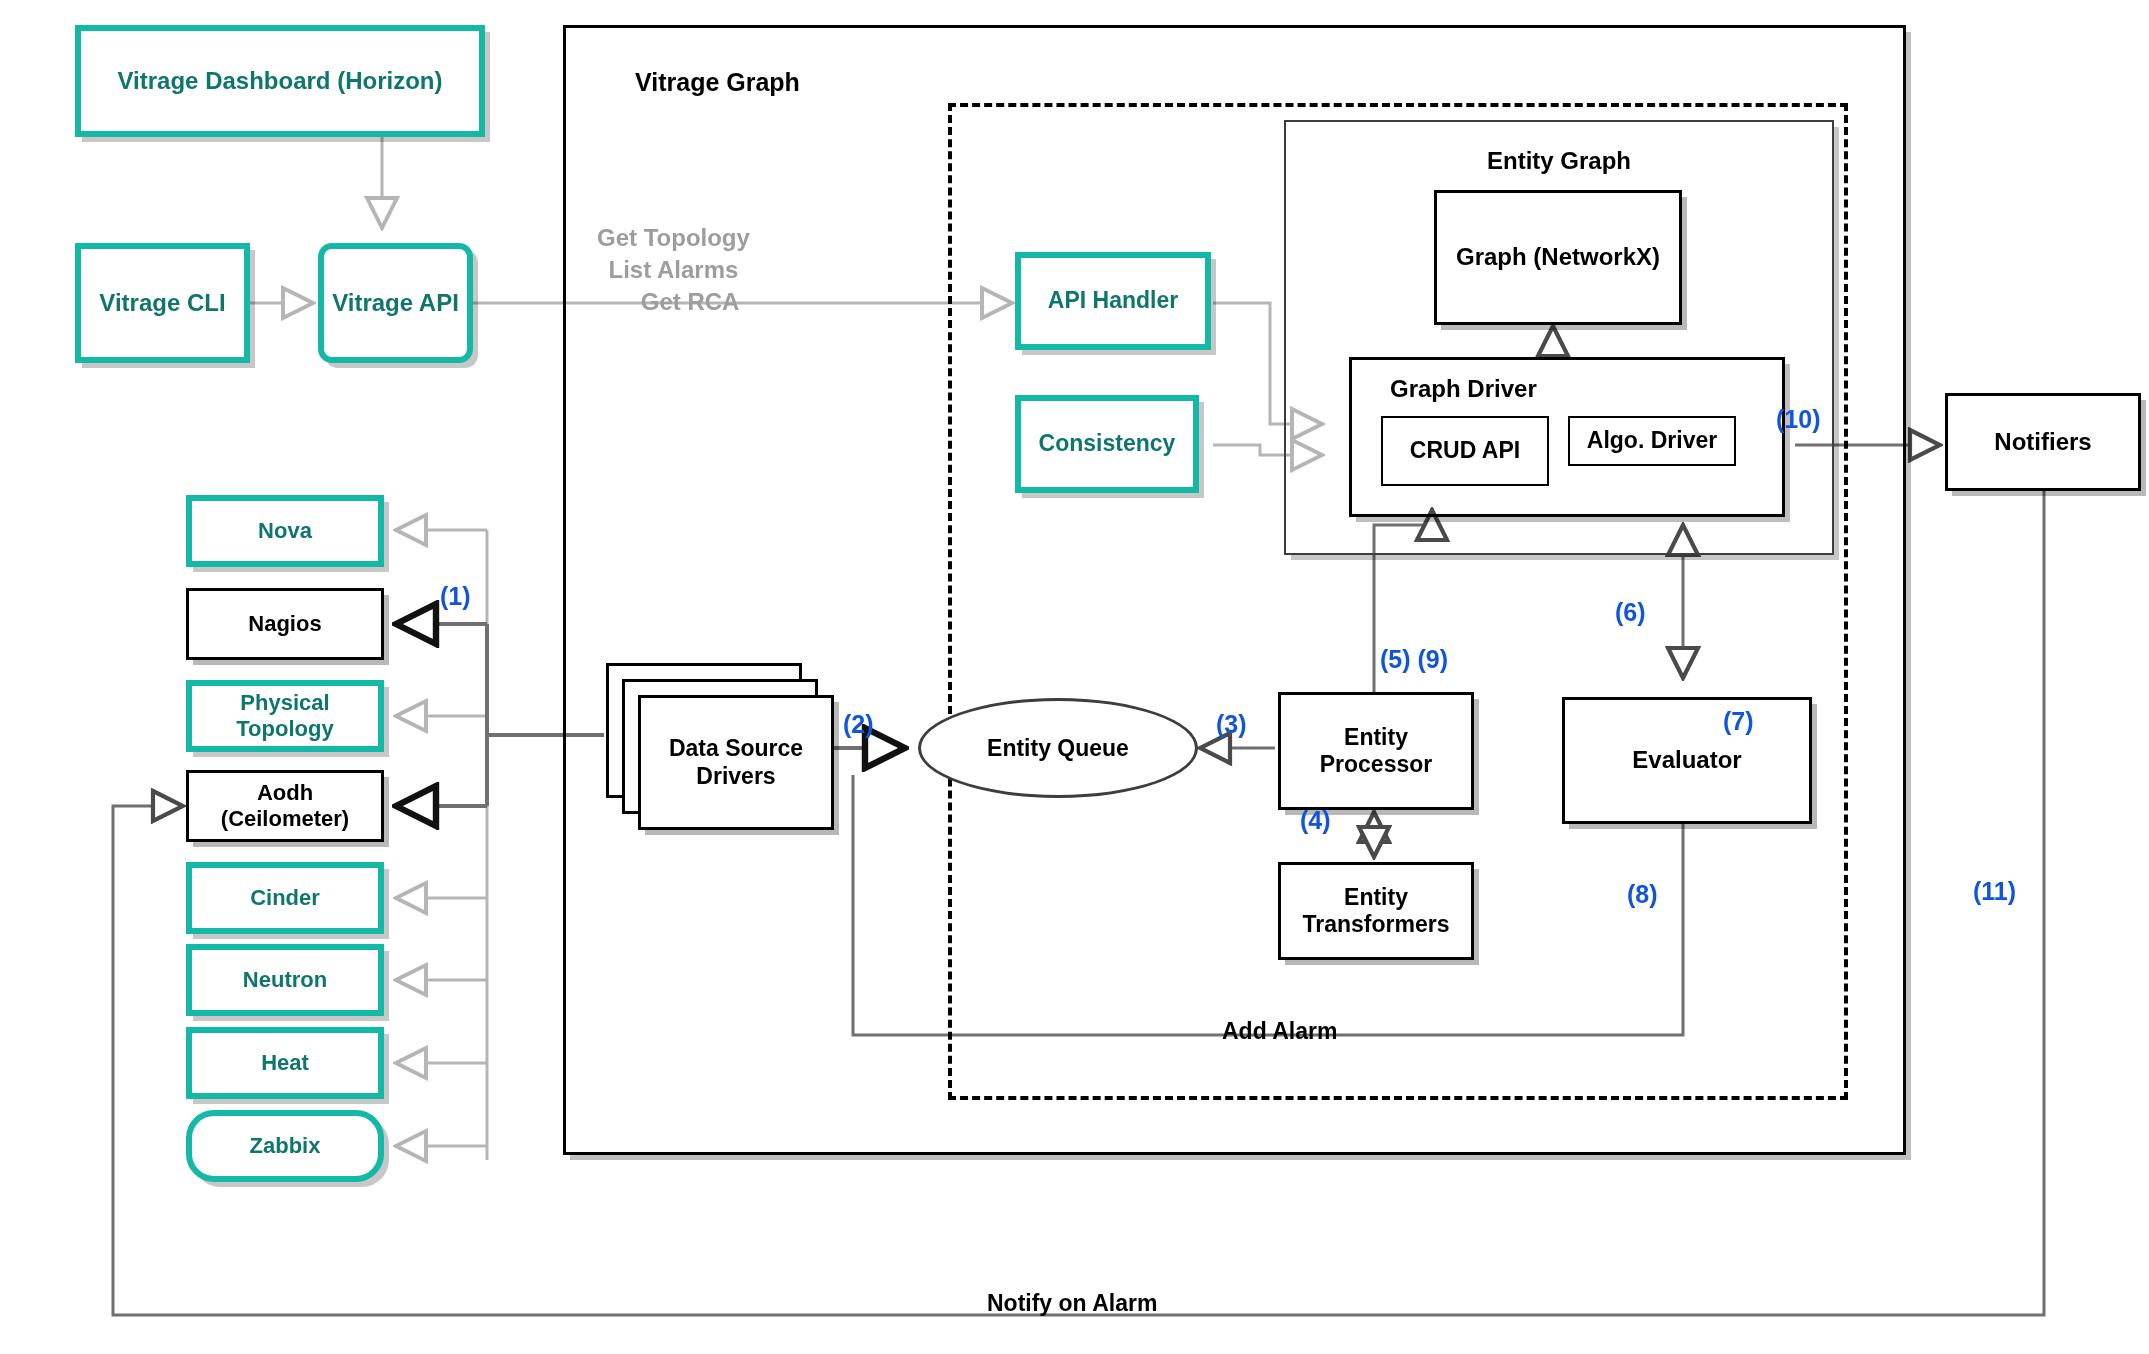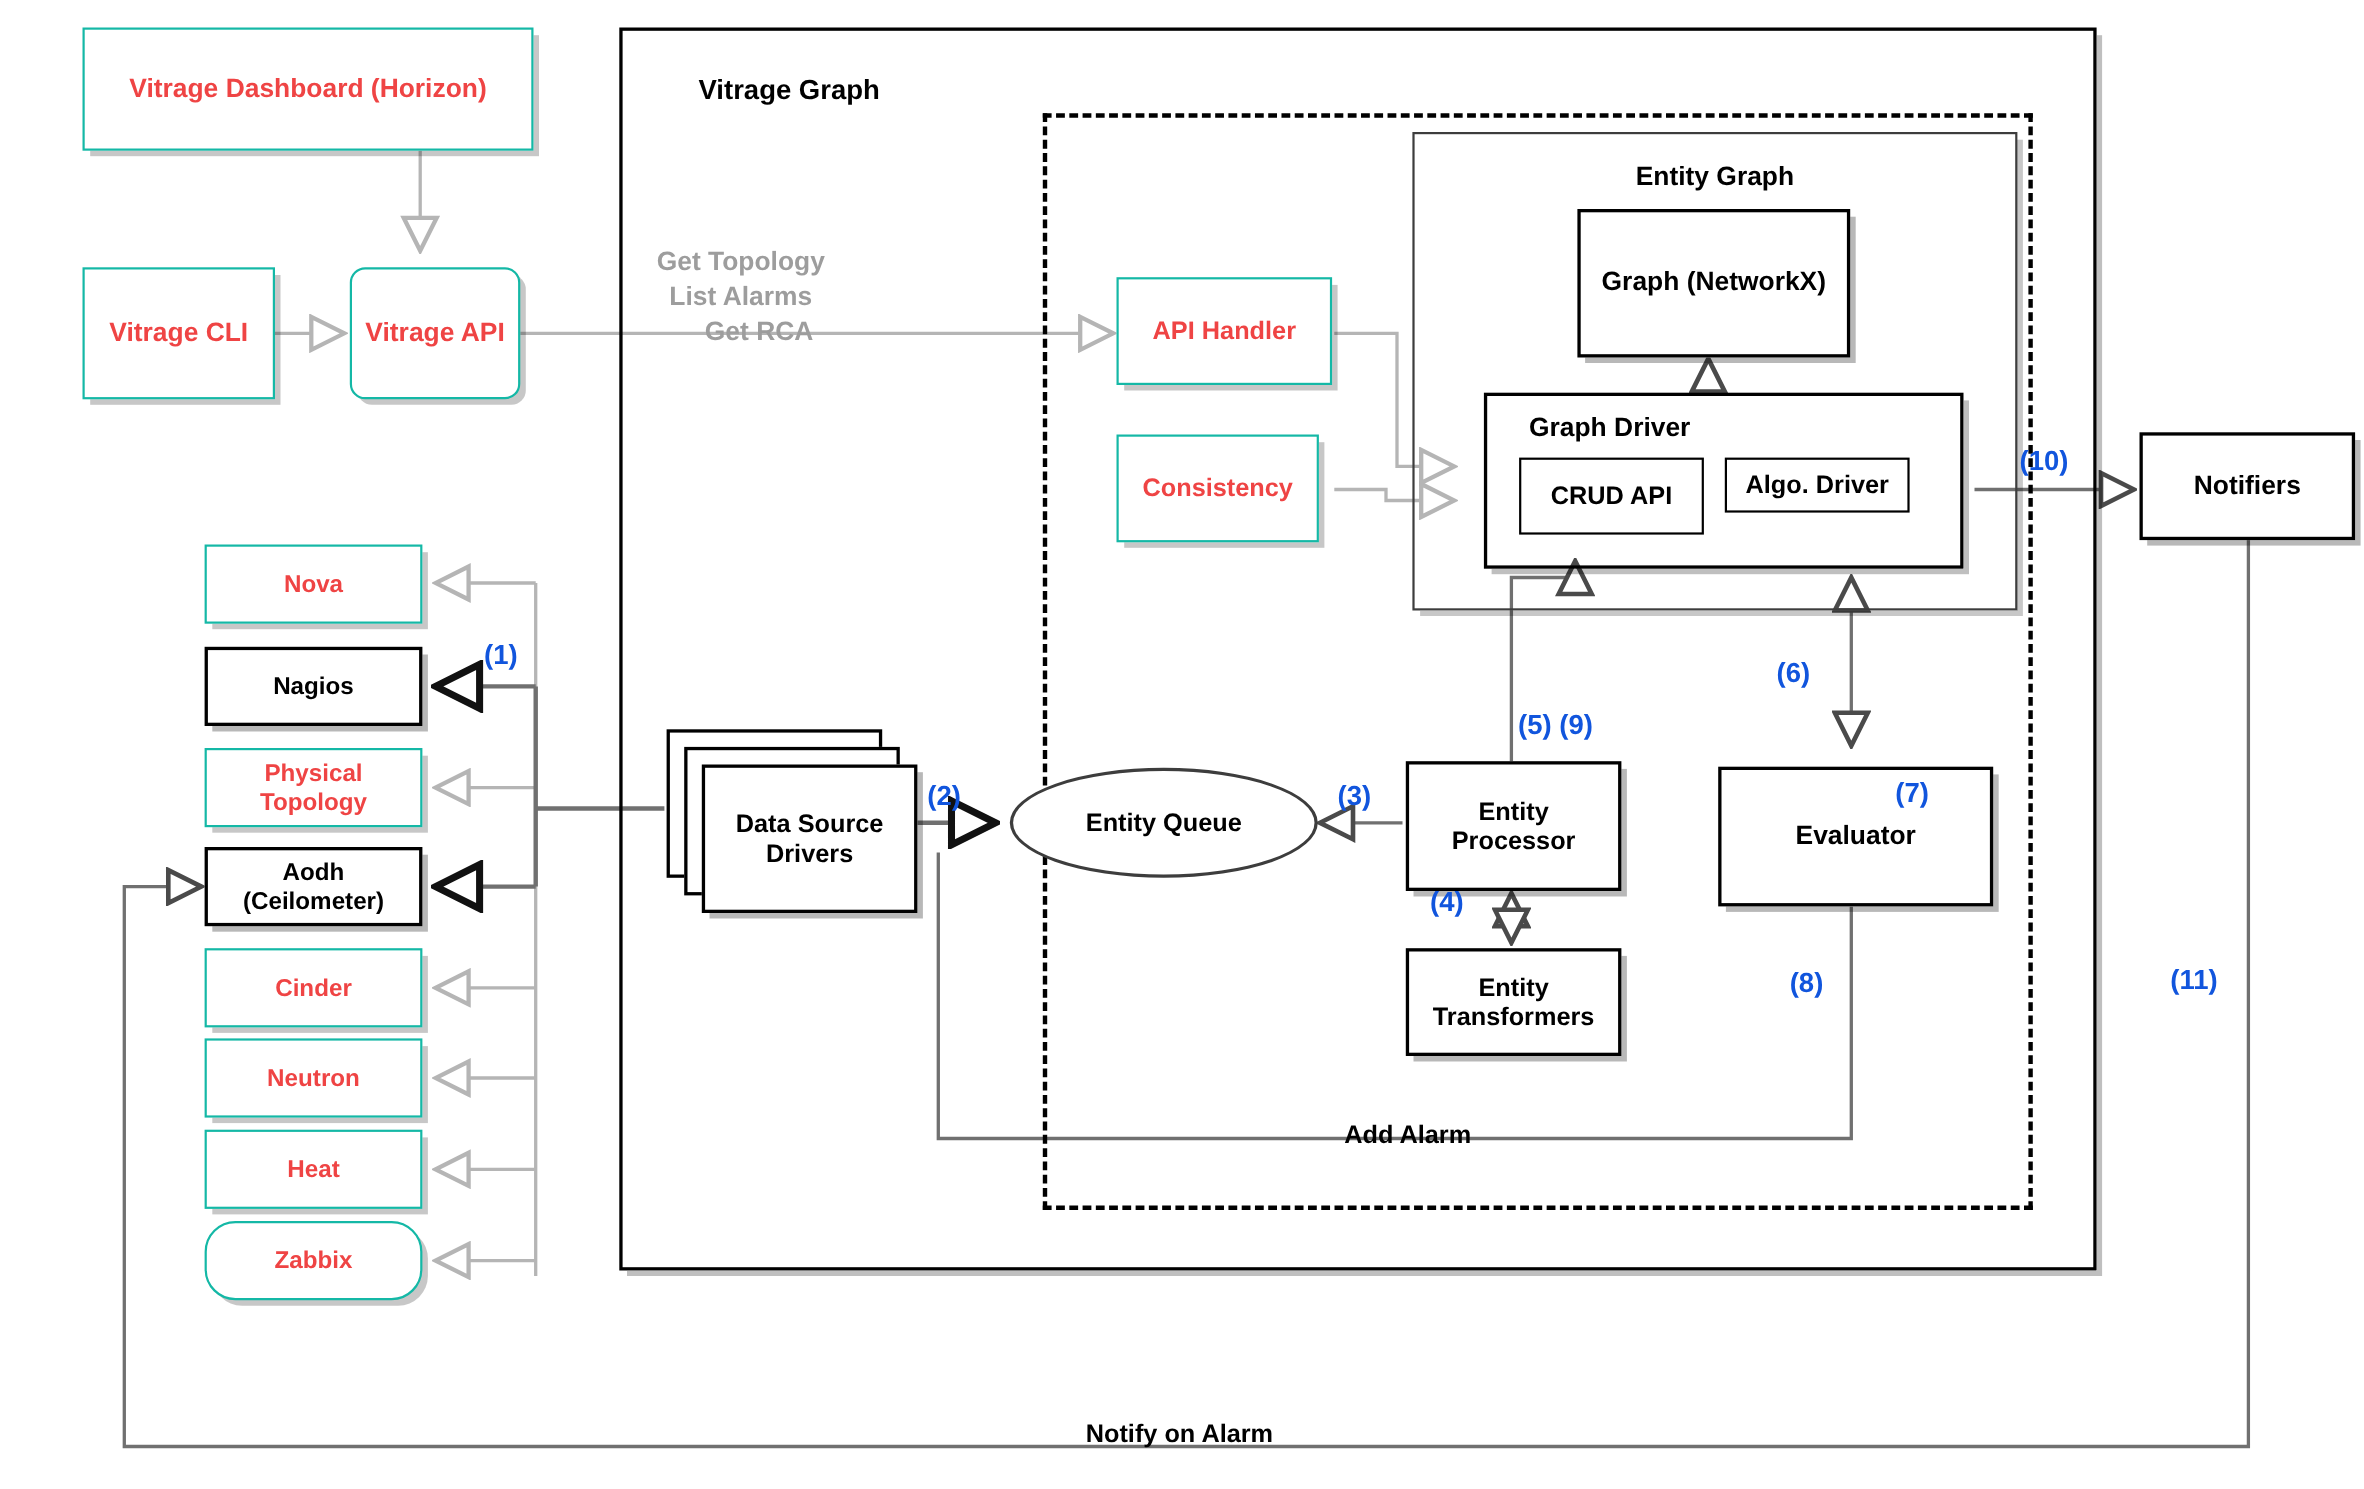--- a/index.html
+++ b/index.html
@@ -35,22 +35,22 @@
     line-height: 1.18;
     z-index: 5;
   }
   .node.blk {
     border: 3px solid #000000;
     color: #000000;
     font-weight: bold;
     box-shadow: 6px 6px 0 -1px rgba(0,0,0,0.28);
   }
   .node.gry {
-    border: 2px solid #14b8a6;
-    color: #ef4444;
+    border: 6px solid #14b8a6;
+    color: #0f766e;
     font-weight: bold;
     box-shadow: 6px 6px 0 -1px rgba(0,0,0,0.22);
   }
   .node.plain {
     border: 2px solid #000000;
     color: #000000;
     font-weight: bold;
     box-shadow: none;
   }
   
@@ -302,16 +302,16 @@
   <div class="ftext black" style="left:987px; top:1290px; font-size:23px;">Notify on Alarm</div>
 
   <div class="step" style="left:440px; top:582px; font-size:25px;">(1)</div>
   <div class="step" style="left:843px; top:710px; font-size:25px;">(2)</div>
   <div class="step" style="left:1216px; top:710px; font-size:25px;">(3)</div>
   <div class="step" style="left:1300px; top:806px; font-size:25px;">(4)</div>
   <div class="step" style="left:1380px; top:645px; font-size:25px;">(5) (9)</div>
   <div class="step" style="left:1615px; top:598px; font-size:25px;">(6)</div>
   <div class="step" style="left:1723px; top:707px; font-size:25px;">(7)</div>
   <div class="step" style="left:1627px; top:880px; font-size:25px;">(8)</div>
-  <div class="step" style="left:1836px; top:405px; font-size:25px;">(10)</div>
+  <div class="step" style="left:1776px; top:405px; font-size:25px;">(10)</div>
   <div class="step" style="left:1973px; top:877px; font-size:25px;">(11)</div>
 
 </div>
 
 </body></html>

